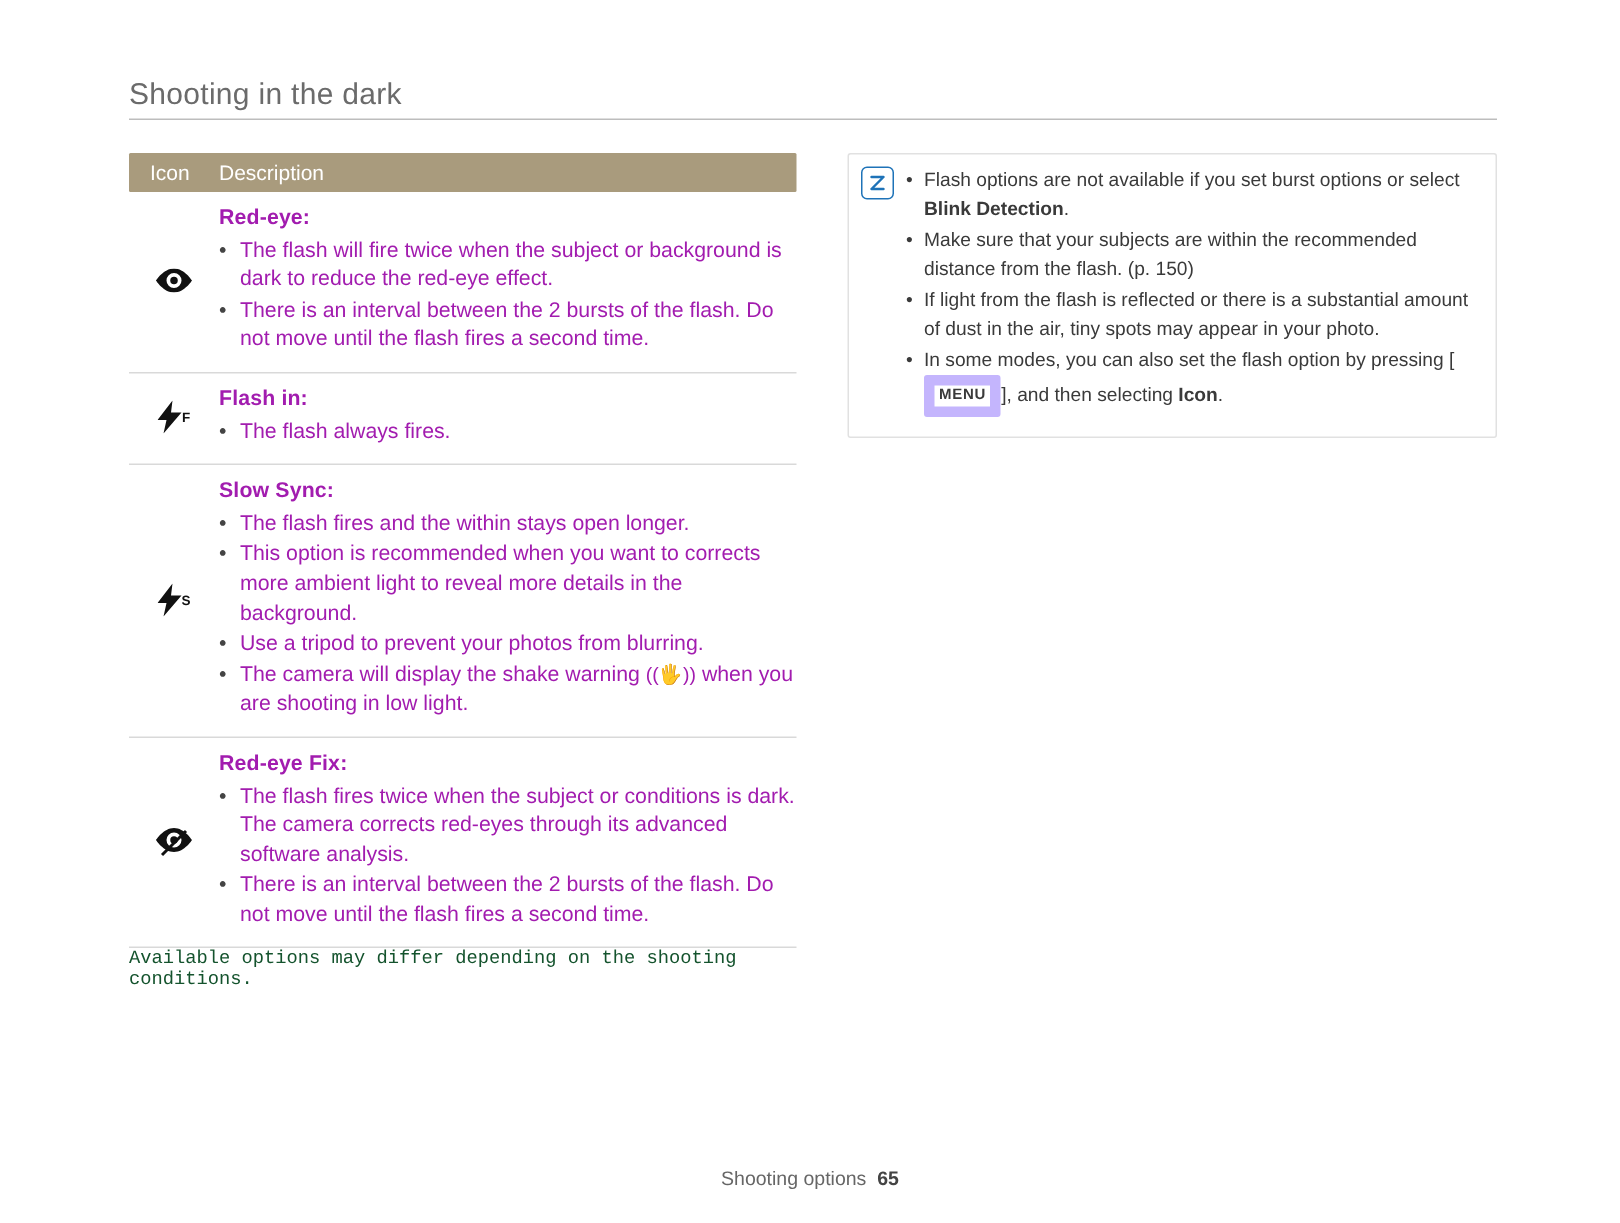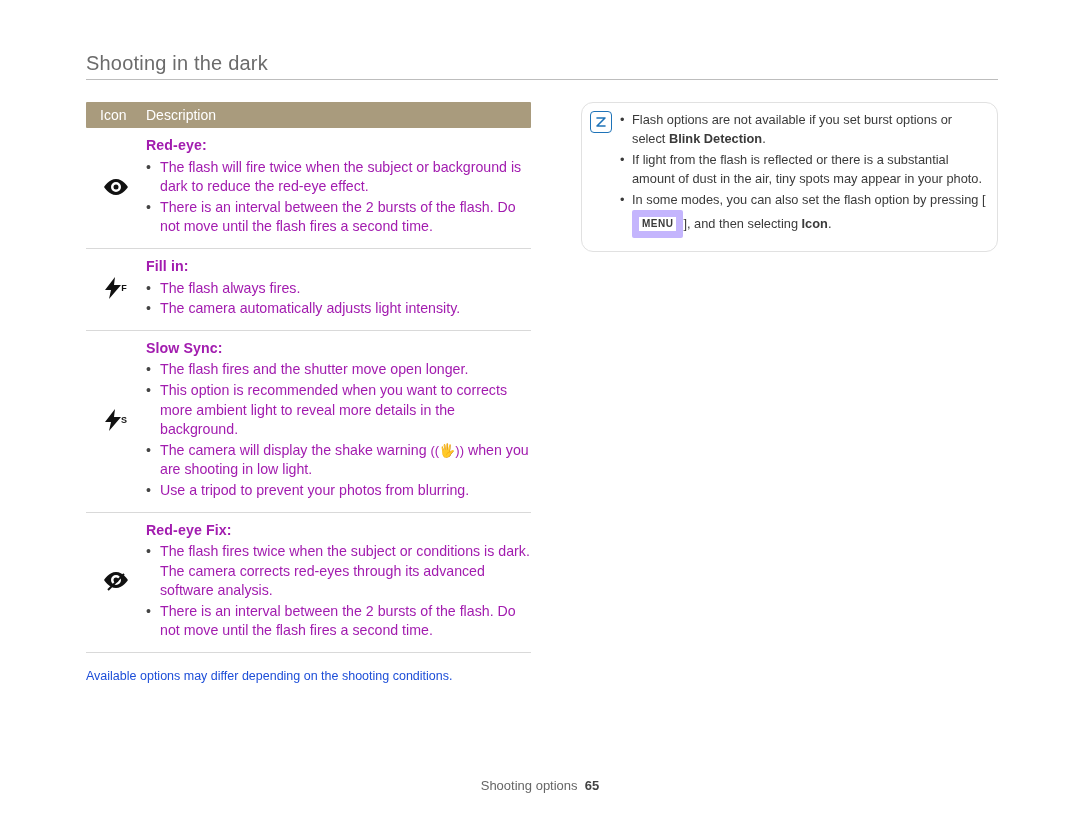--- a/index.html
+++ b/index.html
@@ -16,21 +16,21 @@
   }
   .page-title {
     font-size:20px;
     font-weight:300;
     color:#6b6b6b;
     letter-spacing:0.2px;
     padding-bottom:4px;
     border-bottom:1px solid #bdbdbd;
     margin-bottom:22px;
   }
-  .columns { display:flex; gap:50px; }
+  .columns { display:flex; gap:34px; }
   .col-left { width:445px; }
   .col-right { flex:1; }
 
   .thead {
     display:flex; align-items:center;
     background:#a99b7d;
     color:#fff;
     font-size:14px;
     height:26px;
     border-radius:1px;
@@ -56,27 +56,28 @@
     color:#a21caf;
   }
   .mode-title { font-weight:bold; font-size:14.2px; margin-bottom:2px; letter-spacing:0.1px; }
   ul.bullets { list-style:none; padding-left:0; }
   ul.bullets li { position:relative; padding-left:14px; margin:1px 0; }
   ul.bullets li::before {
     content:"•"; position:absolute; left:0; top:0; color:#444;
   }
 
   .foot-note {
-    font-size:12.5px; color:#1d4ed8;
-    margin-top:16px;
+    font-size:12.5px; color:#14532d;
+    margin-top:0;
+    font-family:Liberation Mono, monospace;
   }
 
   .note-box {
     border:1px solid #e1e1e1;
-    border-radius:12px;
+    border-radius:2px;
     display:flex;
     padding:8px 10px 10px 8px;
     gap:8px;
     font-size:12.8px;
     line-height:1.45;
     color:#3a3a3a;
   }
   .note-icon {
     width:22px; height:22px; flex:0 0 22px;
     border:1.5px solid #1e73b8; border-radius:4px;
@@ -136,42 +137,41 @@
       </div>
 
       <div class="trow">
         <div class="cell-icon">
           <svg width="18" height="22" viewBox="0 0 18 22">
               <path d="M10 0L0 13h6l-2 9L16 8h-7l1-8z" fill="#111"></path>
             </svg>
             <span class="sup">F</span>
         </div>
         <div class="cell-desc">
-          <div class="mode-title"><span>Fill in</span>:</div>
+          <div class="mode-title"><span>Flash in</span>:</div>
           <ul class="bullets">
             <li>The flash always fires.</li>
-            <li>The camera automatically adjusts light intensity.</li>
           </ul>
         </div>
       </div>
 
       <div class="trow">
         <div class="cell-icon">
           <svg width="18" height="22" viewBox="0 0 18 22">
               <path d="M10 0L0 13h6l-2 9L16 8h-7l1-8z" fill="#111"></path>
             </svg>
             <span class="sup">S</span>
         </div>
         <div class="cell-desc">
           <div class="mode-title"><span>Slow Sync</span>:</div>
           <ul class="bullets">
-            <li>The flash fires and the shutter move open longer.</li>
+            <li>The flash fires and the within stays open longer.</li>
             <li>This option is recommended when you want to corrects more ambient light to reveal more details in the background.</li>
+            <li>Use a tripod to prevent your photos from blurring.</li>
             <li>The camera will display the shake warning <span class="inline-icon">((🖐))</span> when you are shooting in low light.</li>
-            <li>Use a tripod to prevent your photos from blurring.</li>
           </ul>
         </div>
       </div>
 
       <div class="trow">
         <div class="cell-icon">
           <svg width="28" height="22" viewBox="0 0 28 22">
               <path d="M14 2C7 2 2 10 2 10s5 8 12 8 12-8 12-8S21 2 14 2zm0 13a5 5 0 110-10 5 5 0 010 10z" fill="#111"></path>
               <circle cx="14" cy="10" r="2.5" fill="#111"></circle>
               <path d="M6 20 L22 4" stroke="#111" stroke-width="2" fill="none"></path>
@@ -191,20 +191,21 @@
 
     <div class="col-right">
       <div class="note-box">
         <div class="note-icon">
           <svg width="14" height="14" viewBox="0 0 14 14">
               <path d="M3 11 L11 3 M3 3 h8 M3 11 h8" stroke="#1e73b8" stroke-width="1.6" fill="none" stroke-linecap="round"></path>
             </svg>
         </div>
         <ul>
           <li><span>Flash options are not available if you set burst options or select </span><span class="strong">Blink Detection</span><span>.</span></li>
+          <li>Make sure that your subjects are within the recommended distance from the flash. (p. 150)</li>
           <li>If light from the flash is reflected or there is a substantial amount of dust in the air, tiny spots may appear in your photo.</li>
           <li><span>In some modes, you can also set the flash option by pressing [</span><span class="menu-btn">MENU</span><span>], and then selecting </span><span class="strong">Icon</span><span>.</span></li>
         </ul>
       </div>
     </div>
   </div>
 
   <div class="footer">
     <span>Shooting options</span>&nbsp;&nbsp;<span class="pg">65</span>
   </div>

